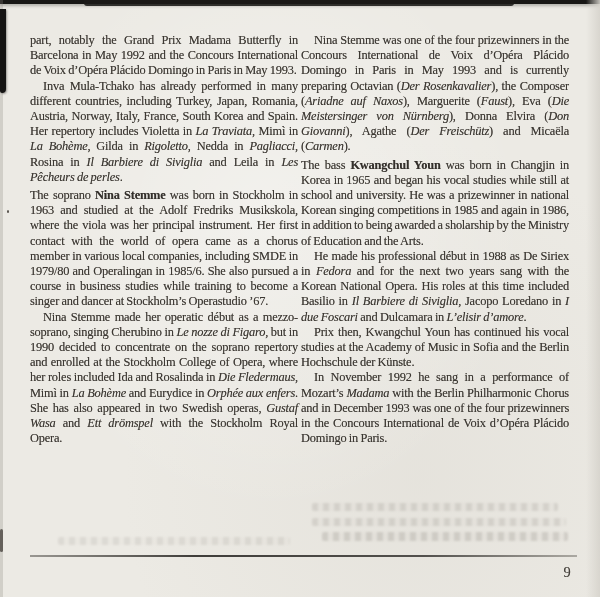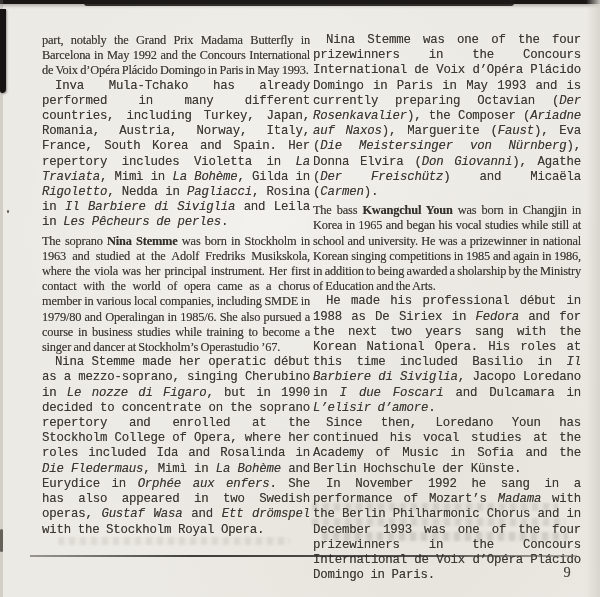--- a/index.html
+++ b/index.html
@@ -15,24 +15,24 @@
   }
   
   .edge-top{position:absolute;left:0;top:0;width:600px;height:4px;background:#181715;box-shadow:0 2px 3px rgba(40,38,34,.30);}
   .edge-top2{position:absolute;left:84px;top:0;width:430px;height:6px;background:#1b1a18;border-radius:0 0 3px 3px;opacity:.88;}
   .edge-left-shade{position:absolute;left:0;top:0;width:3px;height:597px;background:rgba(140,135,128,.28);}
   .edge-left-strip{position:absolute;left:0;top:9px;width:6px;height:84px;background:#151413;border-radius:0 0 4px 2px;box-shadow:1px 1px 2px rgba(40,38,34,.4);}
   .corner-bl{position:absolute;left:0;top:529px;width:3px;height:23px;background:#4a4540;border-radius:2px;opacity:.8;}
   .speck{position:absolute;left:7px;top:210px;width:2px;height:3px;background:#55504a;border-radius:50%;}
   .gutter-right{position:absolute;right:0;top:0;width:14px;height:597px;background:linear-gradient(to left,#d6d3cc,rgba(214,211,204,0));opacity:.9;}
   
-  .content{position:absolute;left:42px;top:33px;width:548px;display:flex;gap:3px;}
+  .content{position:absolute;left:30px;top:33px;width:548px;display:flex;gap:3px;}
   .col{width:268px;text-align:justify;color:var(--ink,#3c3833);font-size:12.4px;line-height:15.2px;letter-spacing:-0.2px;word-spacing:-0.5px;text-shadow:0 0 0.4px rgba(60,56,50,.55);}
   .col p{margin:0;}
-  .col p.indent{text-indent:13px;font-family:Liberation Mono, monospace;}
+  .col p.indent{text-indent:13px;}
   .col p.space-before{margin-top:3px;}
   .it{font-style:italic;}
   .bd{font-weight:700;color:#332f2b;}
   
   .ghost{position:absolute;height:8px;border-radius:2px;opacity:.5;filter:blur(1.2px);
     background:repeating-linear-gradient(90deg, rgba(118,112,104,.34) 0 6px, rgba(118,112,104,.06) 6px 11px);}
   .g1{left:312px;top:503px;width:246px;}
   .g2{left:312px;top:518px;width:254px;}
   .g3{left:322px;top:532px;width:246px;height:9px;opacity:.62;}
   .g4{left:58px;top:537px;width:232px;opacity:.38;}
@@ -58,21 +58,21 @@
     <div class="col">
         <p class=""><span class="rn">part, notably the Grand Prix Madama Butterfly in Barcelona in May 1992 and the Concours International de Voix d’Opéra Plácido Domingo in Paris in May 1993.</span></p>
         <p class="indent "><span class="rn">Inva Mula-Tchako has already performed in many different countries, including Turkey, Japan, Romania, Austria, Norway, Italy, France, South Korea and Spain. Her repertory includes Violetta in </span><span class="it">La Traviata</span><span class="rn">, Mimì in </span><span class="it">La Bohème</span><span class="rn">, Gilda in </span><span class="it">Rigoletto</span><span class="rn">, Nedda in </span><span class="it">Pagliacci</span><span class="rn">, Rosina in </span><span class="it">Il Barbiere di Siviglia</span><span class="rn"> and Leila in </span><span class="it">Les Pêcheurs de perles</span><span class="rn">.</span></p>
         <p class="space-before"><span class="rn">The soprano </span><span class="bd">Nina Stemme</span><span class="rn"> was born in Stockholm in 1963 and studied at the Adolf Fredriks Musikskola, where the viola was her principal instrument. Her first contact with the world of opera came as a chorus member in various local companies, including SMDE in 1979/80 and Operalingan in 1985/6. She also pursued a course in business studies while training to become a singer and dancer at Stockholm’s Operastudio ’67.</span></p>
         <p class="indent "><span class="rn">Nina Stemme made her operatic début as a mezzo-soprano, singing Cherubino in </span><span class="it">Le nozze di Figaro</span><span class="rn">, but in 1990 decided to concentrate on the soprano repertory and enrolled at the Stockholm College of Opera, where her roles included Ida and Rosalinda in </span><span class="it">Die Fledermaus</span><span class="rn">, Mimì in </span><span class="it">La Bohème</span><span class="rn"> and Eurydice in </span><span class="it">Orphée aux enfers</span><span class="rn">. She has also appeared in two Swedish operas, </span><span class="it">Gustaf Wasa</span><span class="rn"> and </span><span class="it">Ett drömspel</span><span class="rn"> with the Stockholm Royal Opera.</span></p>
       </div>
     <div class="col">
         <p class="indent "><span class="rn">Nina Stemme was one of the four prizewinners in the Concours International de Voix d’Opéra Plácido Domingo in Paris in May 1993 and is currently preparing Octavian (</span><span class="it">Der Rosenkavalier</span><span class="rn">), the Composer (</span><span class="it">Ariadne auf Naxos</span><span class="rn">), Marguerite (</span><span class="it">Faust</span><span class="rn">), Eva (</span><span class="it">Die Meistersinger von Nürnberg</span><span class="rn">), Donna Elvira (</span><span class="it">Don Giovanni</span><span class="rn">), Agathe (</span><span class="it">Der Freischütz</span><span class="rn">) and Micaëla (</span><span class="it">Carmen</span><span class="rn">).</span></p>
         <p class="space-before"><span class="rn">The bass </span><span class="bd">Kwangchul Youn</span><span class="rn"> was born in Changjin in Korea in 1965 and began his vocal studies while still at school and university. He was a prizewinner in national Korean singing competitions in 1985 and again in 1986, in addition to being awarded a sholarship by the Ministry of Education and the Arts.</span></p>
         <p class="indent "><span class="rn">He made his professional début in 1988 as De Siriex in </span><span class="it">Fedora</span><span class="rn"> and for the next two years sang with the Korean National Opera. His roles at this time included Basilio in </span><span class="it">Il Barbiere di Siviglia</span><span class="rn">, Jacopo Loredano in </span><span class="it">I due Foscari</span><span class="rn"> and Dulcamara in </span><span class="it">L’elisir d’amore</span><span class="rn">.</span></p>
-        <p class="indent "><span class="rn">Since then, Loredano Youn has continued his vocal studies at the Academy of Music in Sofia and the Berlin Hochschule der Künste.</span></p>
+        <p class="indent "><span class="rn">Prix then, Kwangchul Youn has continued his vocal studies at the Academy of Music in Sofia and the Berlin Hochschule der Künste.</span></p>
         <p class="indent "><span class="rn">In November 1992 he sang in a performance of Mozart’s </span><span class="it">Madama</span><span class="rn"> with the Berlin Philharmonic Chorus and in December 1993 was one of the four prizewinners in the Concours International de Voix d’Opéra Plácido Domingo in Paris.</span></p>
       </div>
   </div>
 
   <div class="ghost g1"></div>
   <div class="ghost g2"></div>
   <div class="ghost g3"></div>
   <div class="ghost g4"></div>
 
   <div class="footer-rule"></div>

